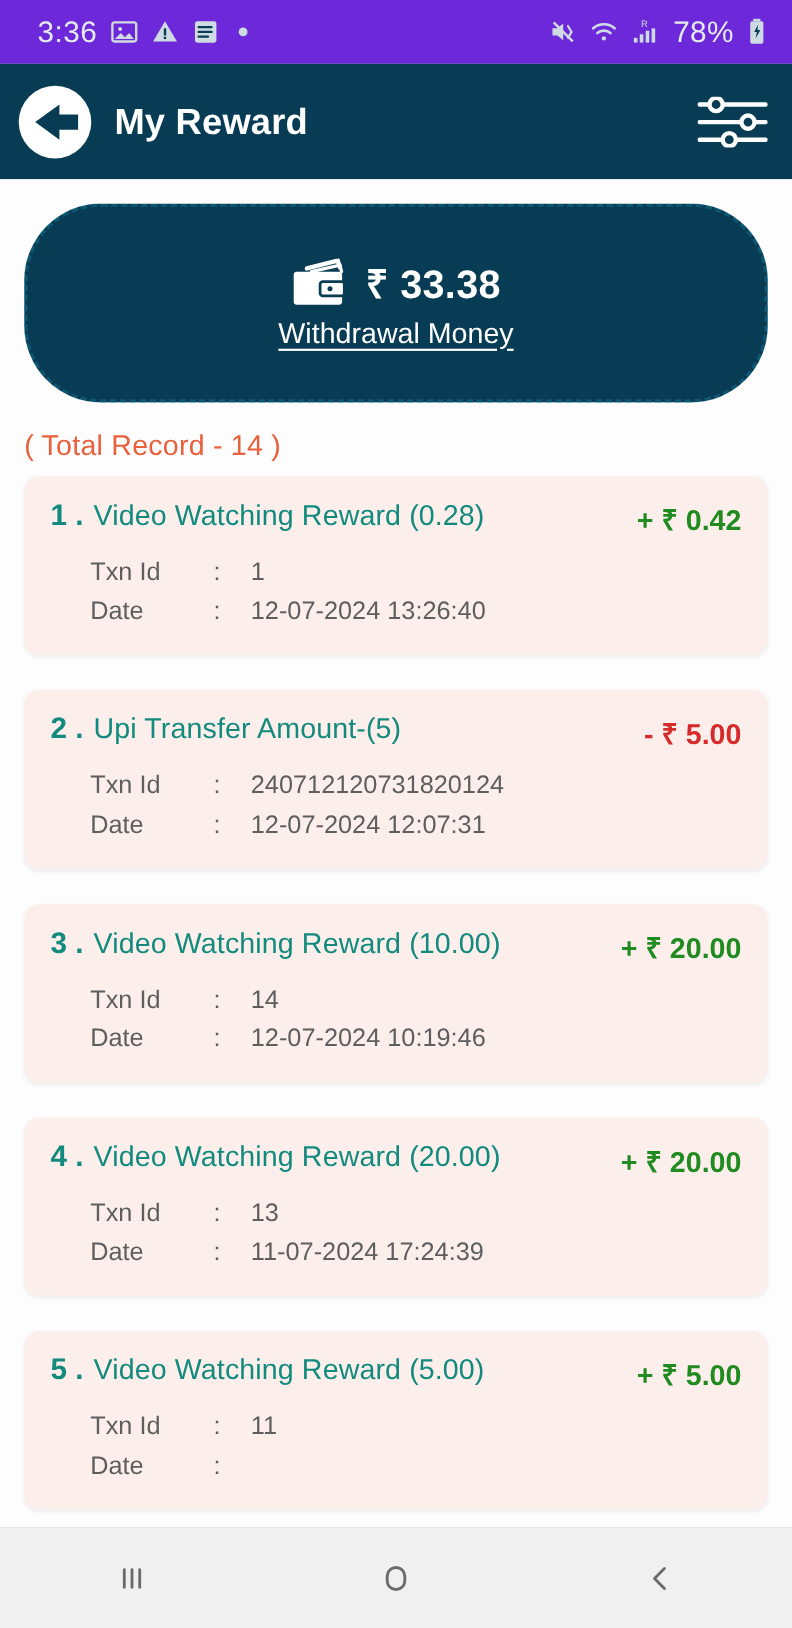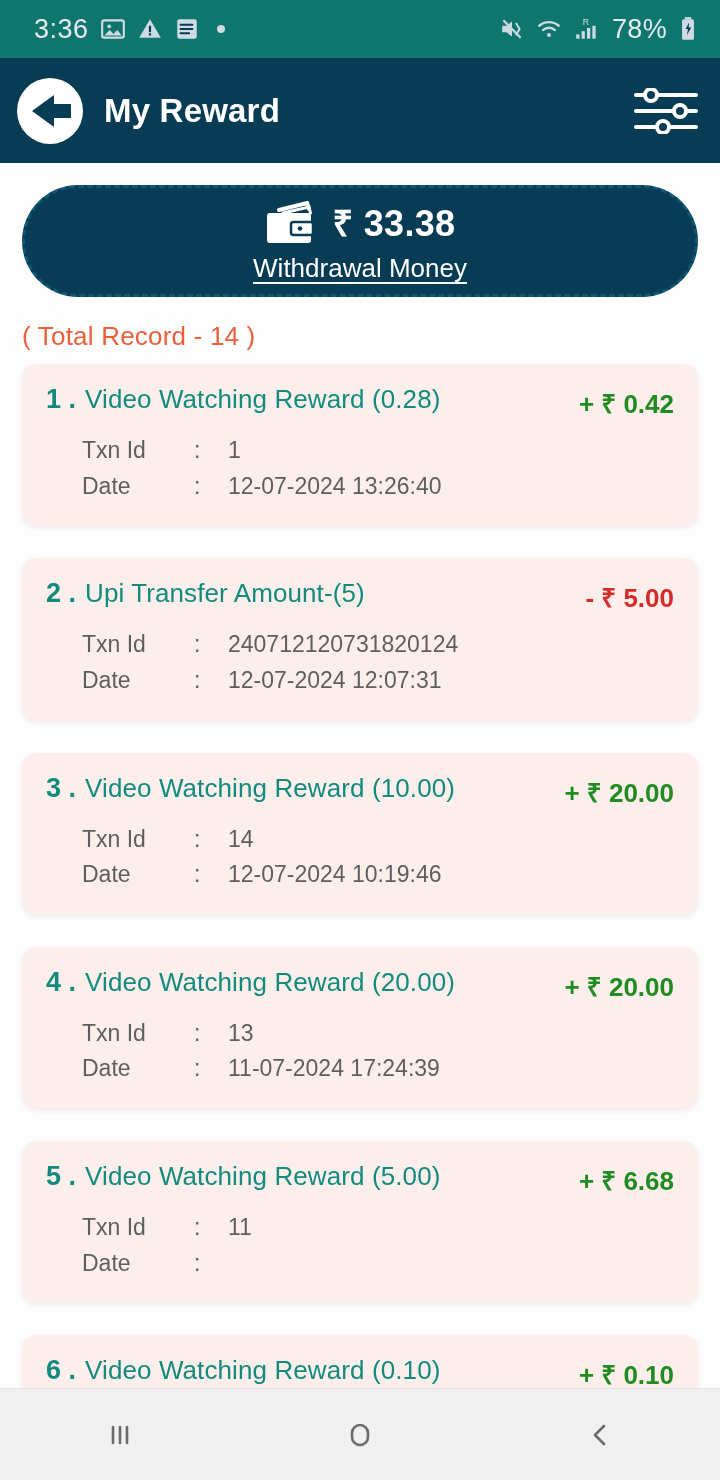--- a/index.html
+++ b/index.html
@@ -6,21 +6,21 @@
   html, body {
     width:720px; height:1480px;
     font-family:"Liberation Sans", sans-serif;
     background:#ffffff;
     overflow:hidden;
   }
   .phone { width:720px; height:1480px; display:flex; flex-direction:column; background:#ffffff; }
 
   
   .statusbar {
-    height:58px; background:#0f766e; color:#dfe8ed;
+    height:58px; background:#6d28d9; color:#dfe8ed;
     display:flex; align-items:center; justify-content:space-between;
     padding:0 22px 0 34px; flex:0 0 58px;
   }
   .sb-left, .sb-right { display:flex; align-items:center; gap:11px; }
   .sb-time { font-size:27px; font-weight:400; letter-spacing:.5px; color:#e3ebef; }
   .sb-pct { font-size:27px; color:#e3ebef; letter-spacing:.3px; }
   .sb-ico { display:block; }
   .sb-dot { width:8px; height:8px; border-radius:50%; background:#cfdbe2; display:block; margin-left:6px; }
 
   
@@ -34,21 +34,21 @@
     margin-left:20px; letter-spacing:.2px; flex:1;
   }
   .filterbtn { width:64px; height:46px; flex:0 0 64px; }
 
   
   .content { flex:1; background:#fdfdfd; overflow:hidden; position:relative; }
 
   .wallet-wrap { padding:22px 22px 0 22px; }
   .wallet-card {
     background:#083c54; border:3px dashed #0e5773;
-    border-radius:70px; height:112px;
+    border-radius:70px; height:181px;
     display:flex; flex-direction:column; align-items:center; justify-content:center;
     gap:6px;
   }
   .wallet-row { display:flex; align-items:center; gap:14px; }
   .wallet-amt { color:#ffffff; font-size:36px; font-weight:700; letter-spacing:.3px; }
   .wallet-link {
     color:#ffffff; font-size:26px; font-weight:500;
     text-decoration:underline; text-underline-offset:5px;
   }
 
@@ -258,21 +258,21 @@
               <span class="meta-val">11-07-2024 17:24:39</span>
             </div>
           </div>
         </div>
         <div class="txn-card">
           <div class="txn-top">
             <div class="txn-title-wrap">
               <span class="txn-idx">5 .</span>
               <span class="txn-title">Video Watching Reward (5.00)</span>
             </div>
-            <span class="txn-amt credit">+ ₹ 6.68</span>
+            <span class="txn-amt credit">+ ₹ 5.00</span>
           </div>
           <div class="txn-meta">
             <div class="meta-row">
               <span class="meta-key">Txn Id</span>
               <span class="meta-sep">:</span>
               <span class="meta-val">11</span>
             </div>
             <div class="meta-row">
               <span class="meta-key">Date</span>
               <span class="meta-sep">:</span>

